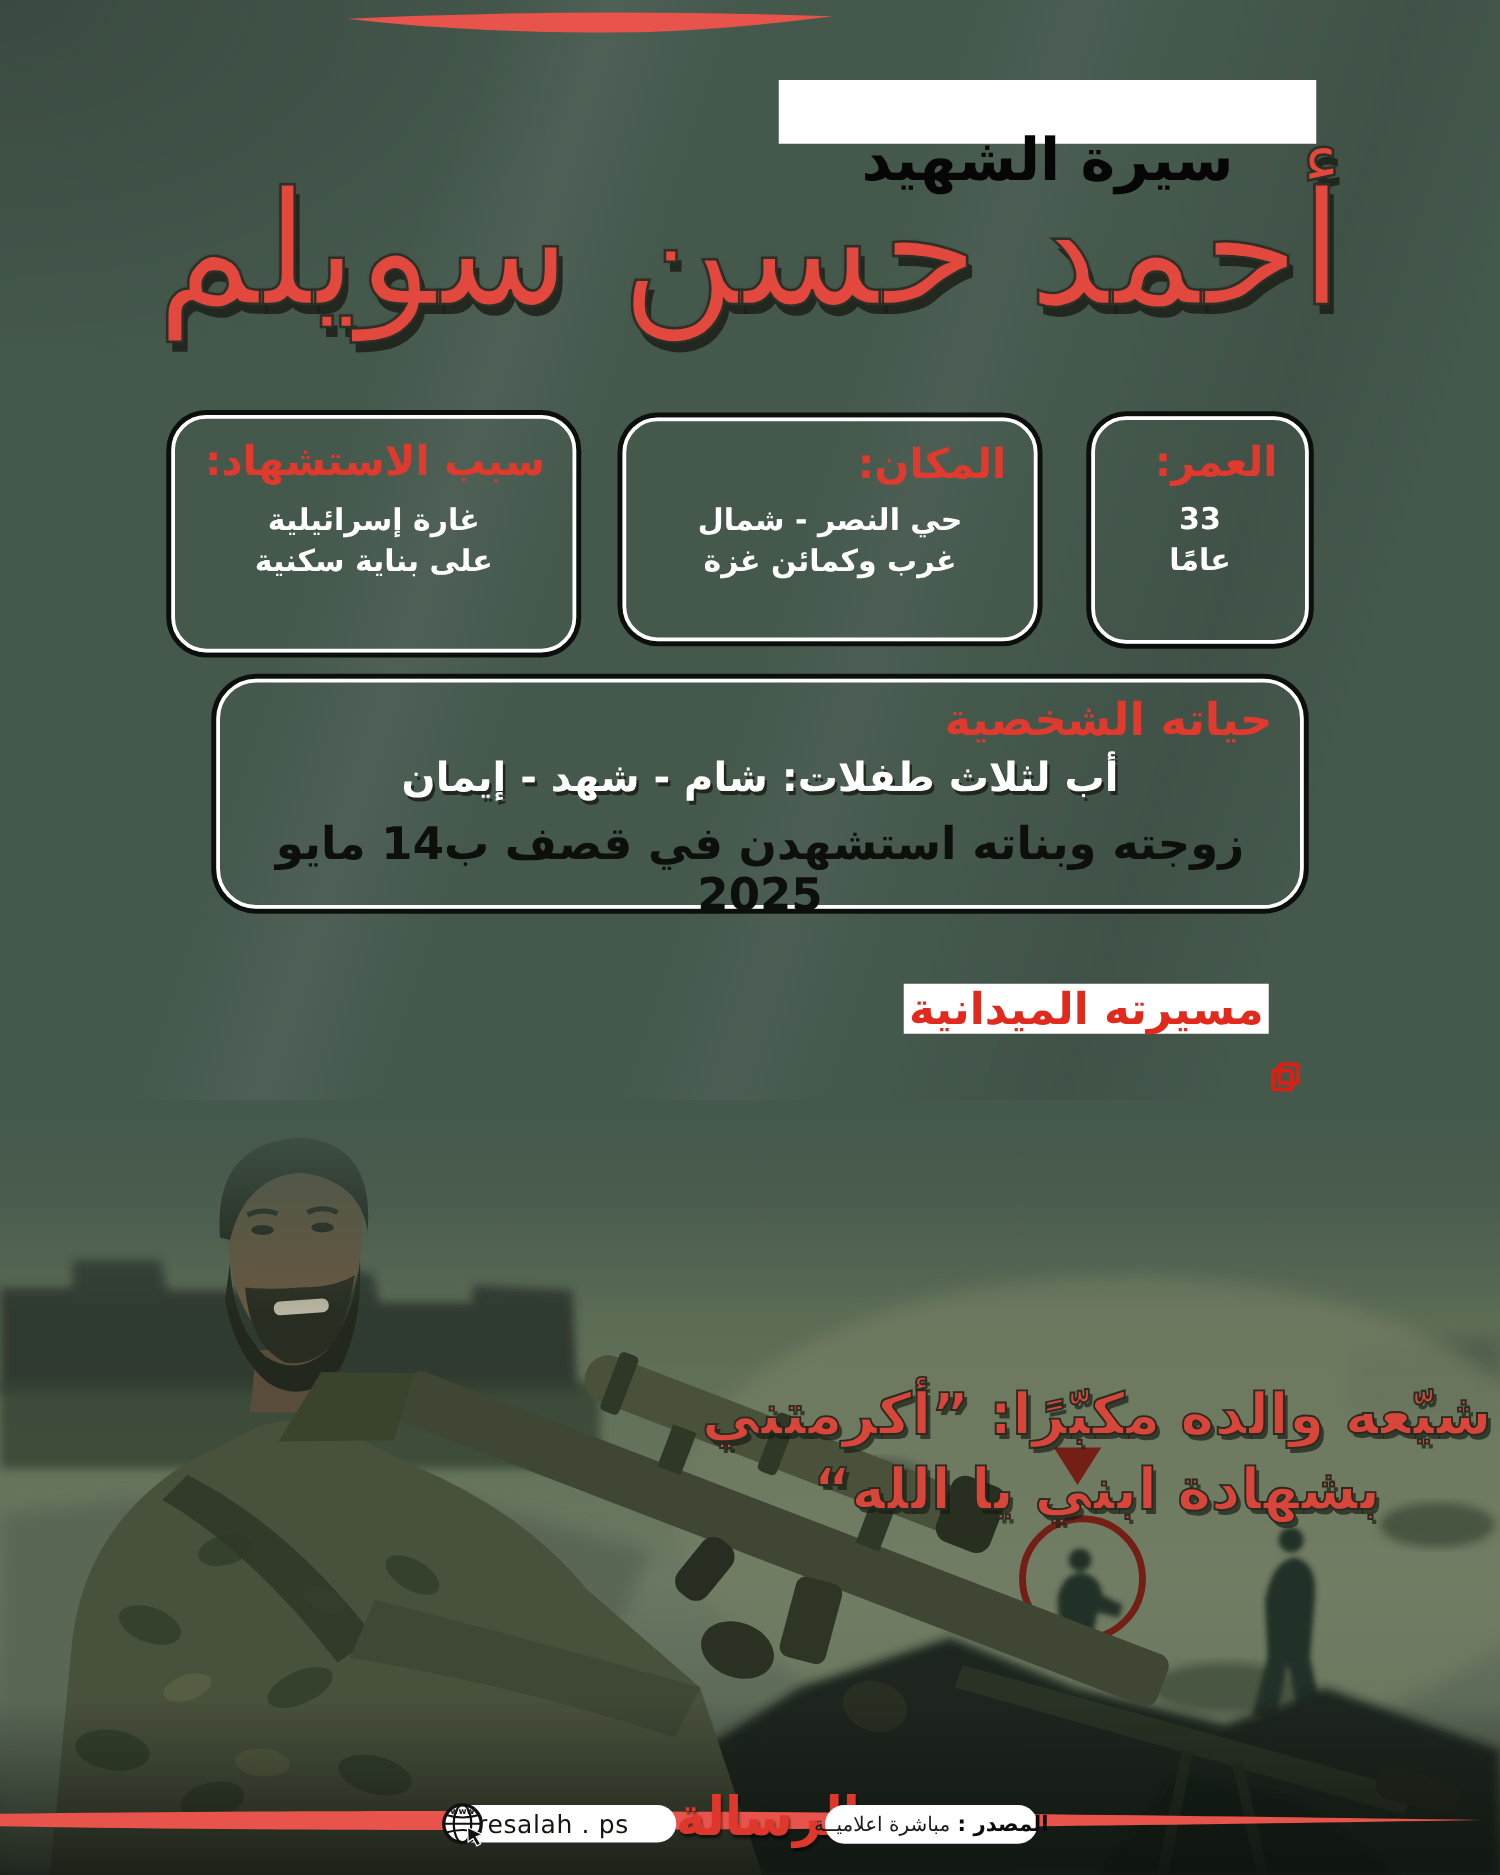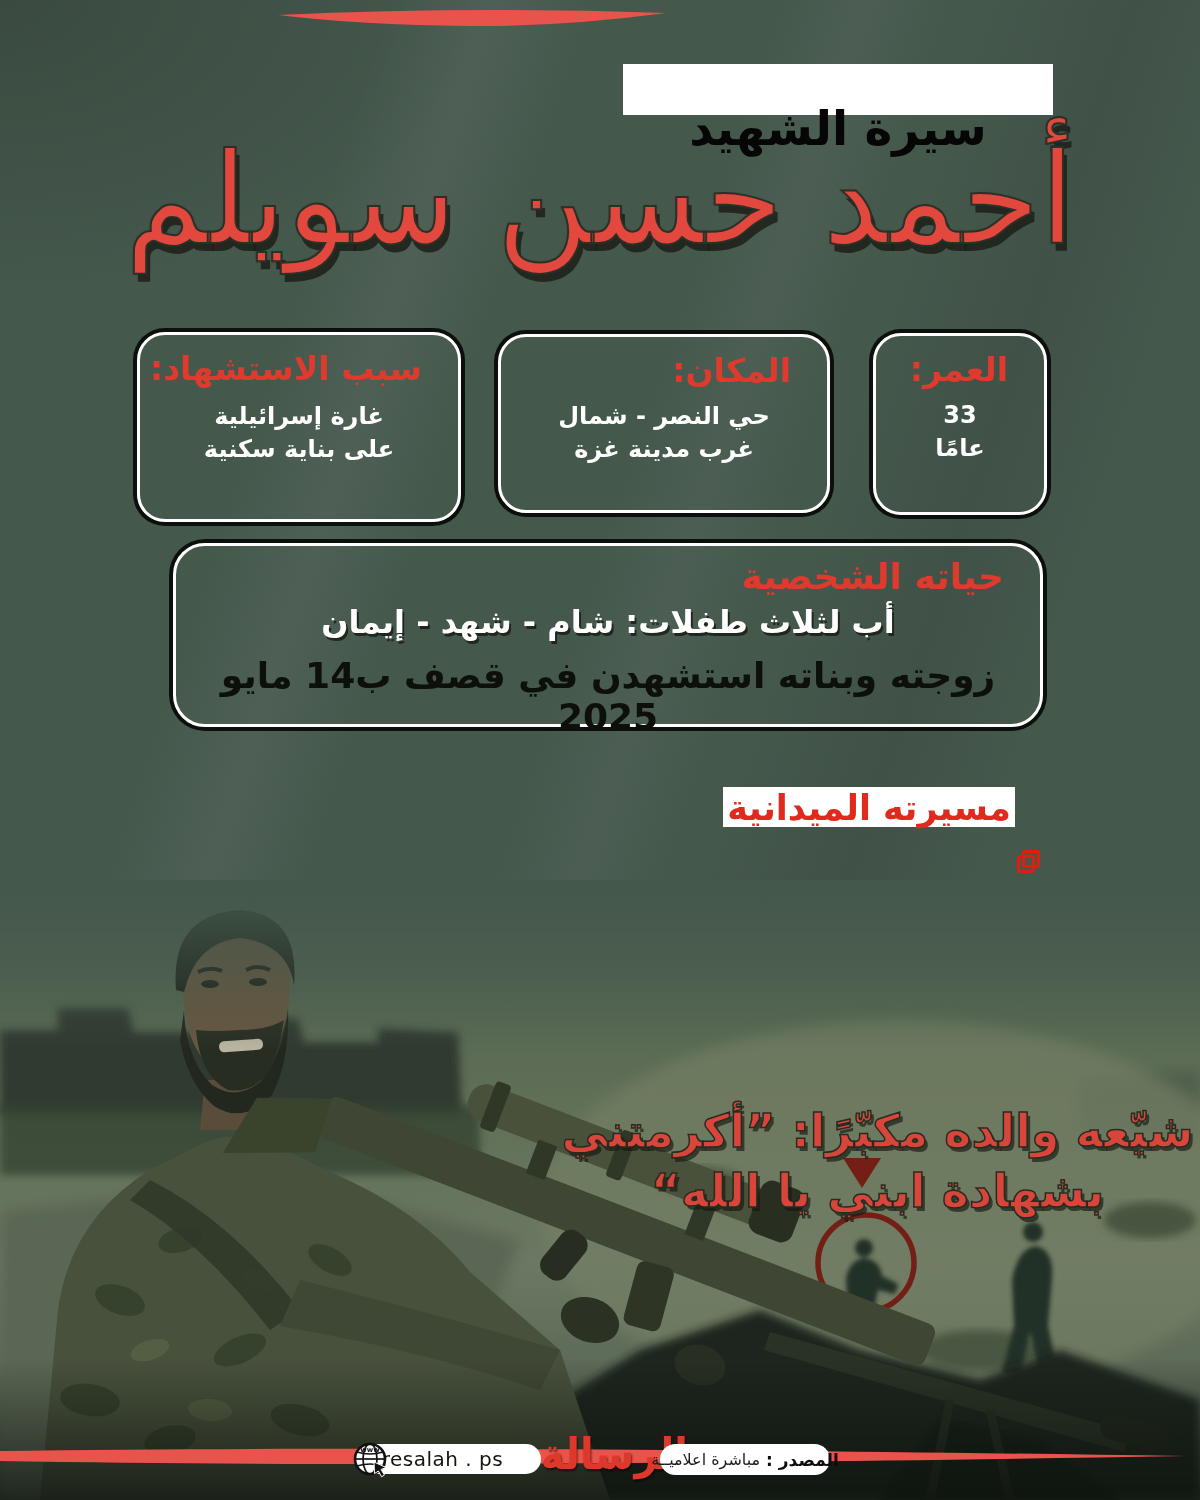--- a/index.html
+++ b/index.html
@@ -34,21 +34,21 @@
     -webkit-text-stroke:2px #2c3026;
     text-shadow:4px 8px 0 rgba(28,32,23,.85), 0 0 2px #2c3026;
   }
   
   .card{
     position:absolute;border:3px solid #ffffff;border-radius:28px;
     box-shadow:0 0 0 4px #0c100c;
   }
   .card-title{
     color:#e0392e;font-weight:bold;font-size:33px;text-align:right;
-    padding:14px 36px 0 12px;white-space:nowrap;
+    padding:14px 22px 0 12px;white-space:nowrap;
   }
   .card-line{
     color:#ffffff;font-weight:bold;font-size:24px;text-align:center;line-height:1.38;
   }
   .card-age{left:873px;top:333px;width:168px;height:176px;}
   .card-location{left:498px;top:334px;width:326px;height:173px;}
   .card-cause{left:137px;top:332px;width:318px;height:184px;}
   .card-personal{left:173px;top:543px;width:864px;height:178px;border-radius:32px;}
   .personal-line1{color:#ffffff;font-weight:bold;font-size:32px;text-align:center;margin-top:6px;
     text-shadow:2px 3px 0 rgba(24,27,19,.8);}
@@ -127,21 +127,21 @@
 
   <div class="card card-age">
     <div class="card-title">العمر:</div>
     <div class="card-line" style="margin-top:10px;">33</div>
     <div class="card-line">عامًا</div>
   </div>
 
   <div class="card card-location">
     <div class="card-title">المكان:</div>
     <div class="card-line" style="margin-top:10px;">حي النصر - شمال</div>
-    <div class="card-line">غرب مدينة غزة</div>
+    <div class="card-line">غرب وكمائن غزة</div>
   </div>
 
   <div class="card card-cause">
     <div class="card-title">سبب الاستشهاد:</div>
     <div class="card-line" style="margin-top:12px;">غارة إسرائيلية</div>
     <div class="card-line">على بناية سكنية</div>
   </div>
 
   <div class="card card-personal">
     <div class="card-title" style="font-size:36px;padding-top:10px;">حياته الشخصية</div>

